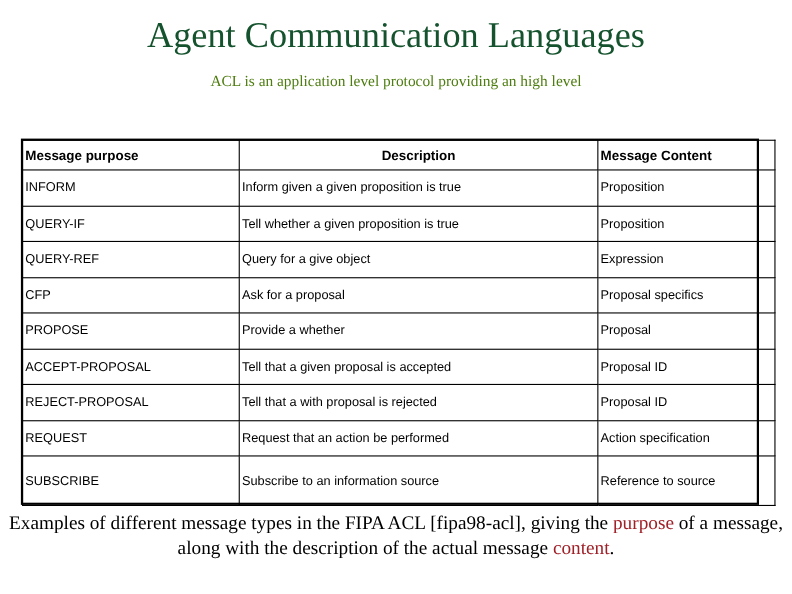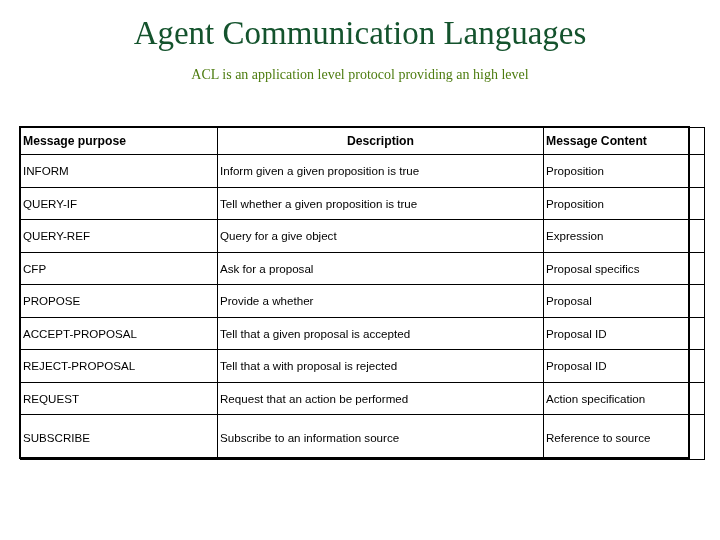--- a/index.html
+++ b/index.html
@@ -181,14 +181,17 @@
       <tr class="tall">
         <td class="col-purpose">SUBSCRIBE</td>
         <td class="col-desc">Subscribe to an information source</td>
         <td class="col-content">Reference to source</td>
       </tr>
     </tbody>
   </table>
 
   <div class="table-frame"></div>
 
+  <div class="footer">
+    <span>Examples of different message types in the FIPA ACL [fipa98-acl], giving the </span><span class="hl">purpose</span><span> of a message, along with the description of the actual message </span><span class="hl">content</span><span>.</span>
+  </div>
 
 </div>
 
 </body></html>

